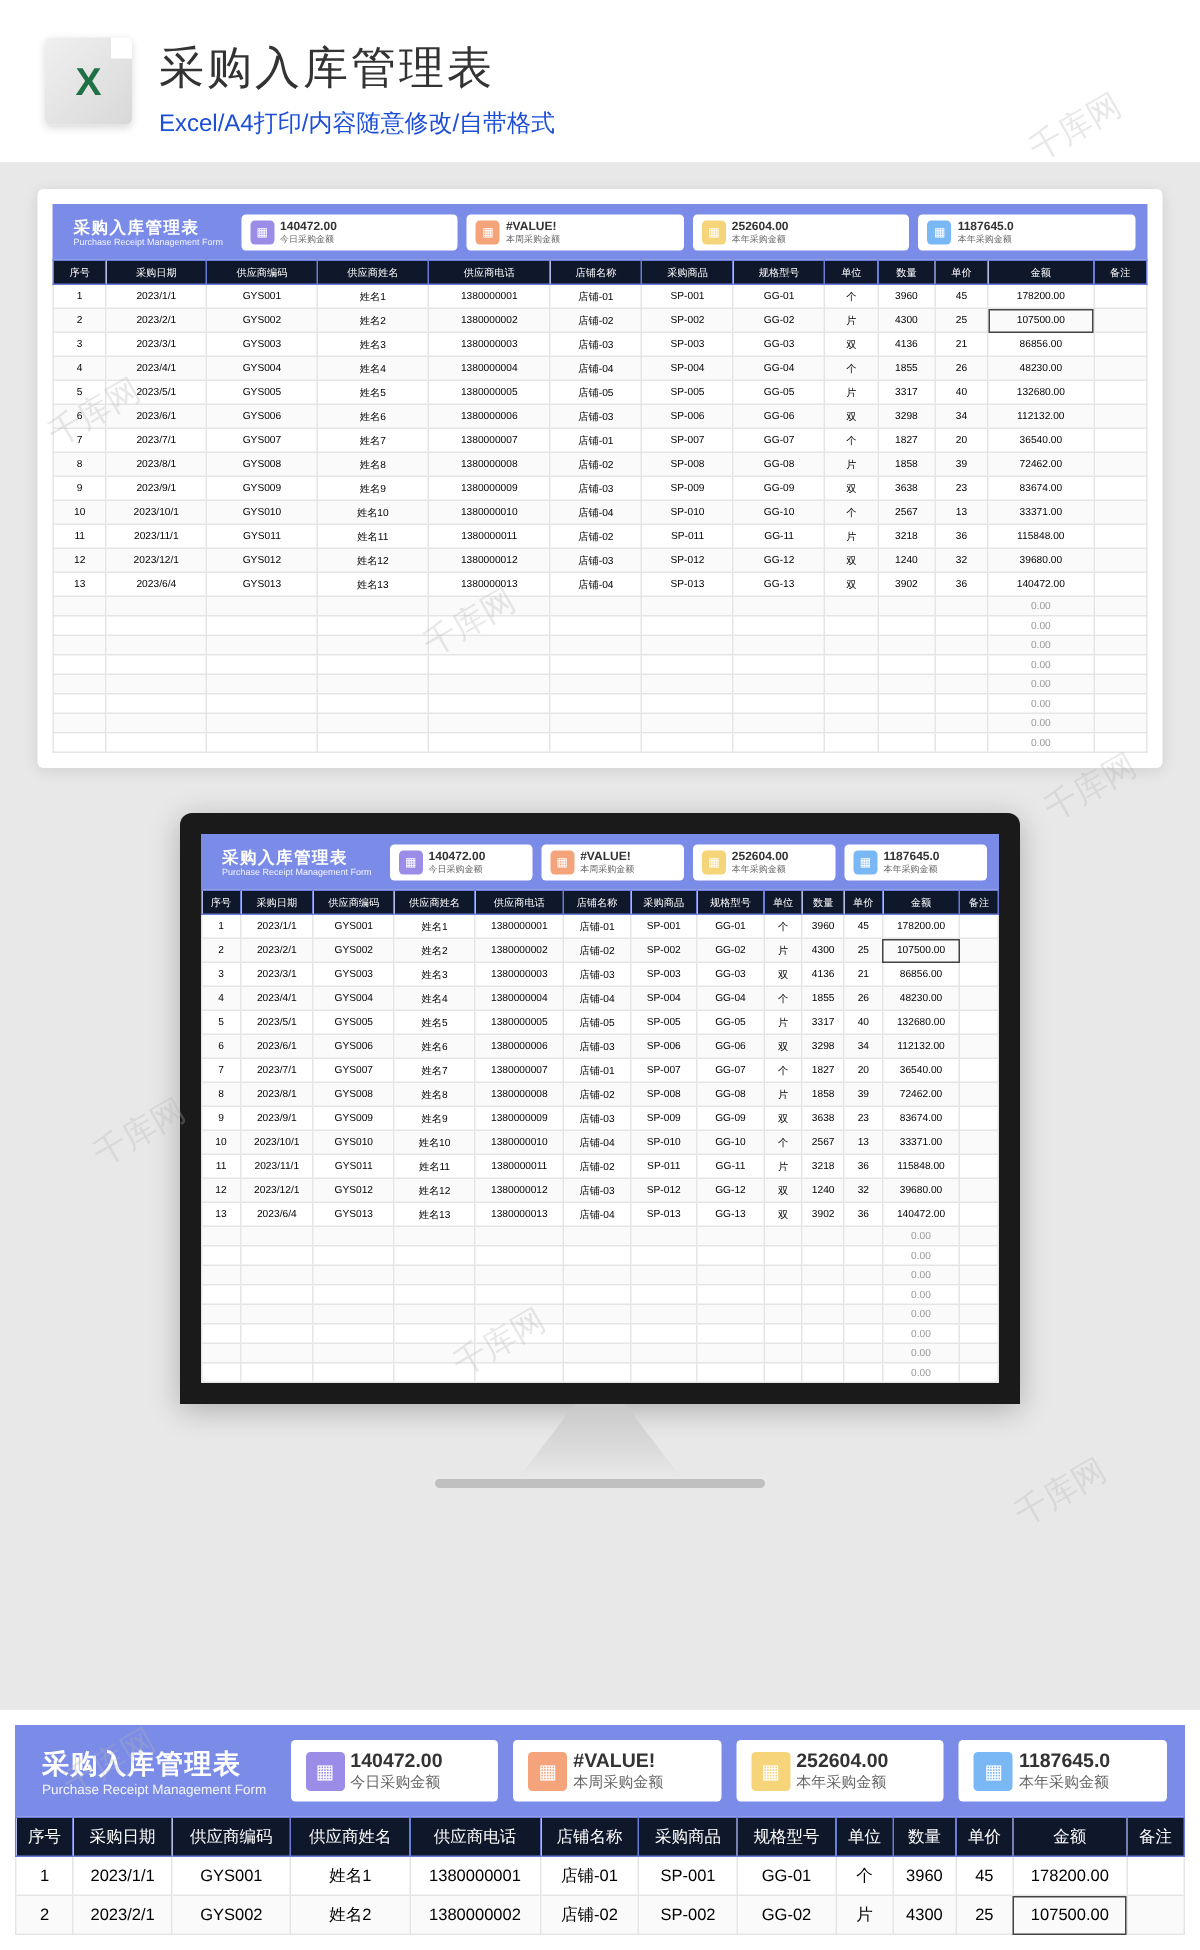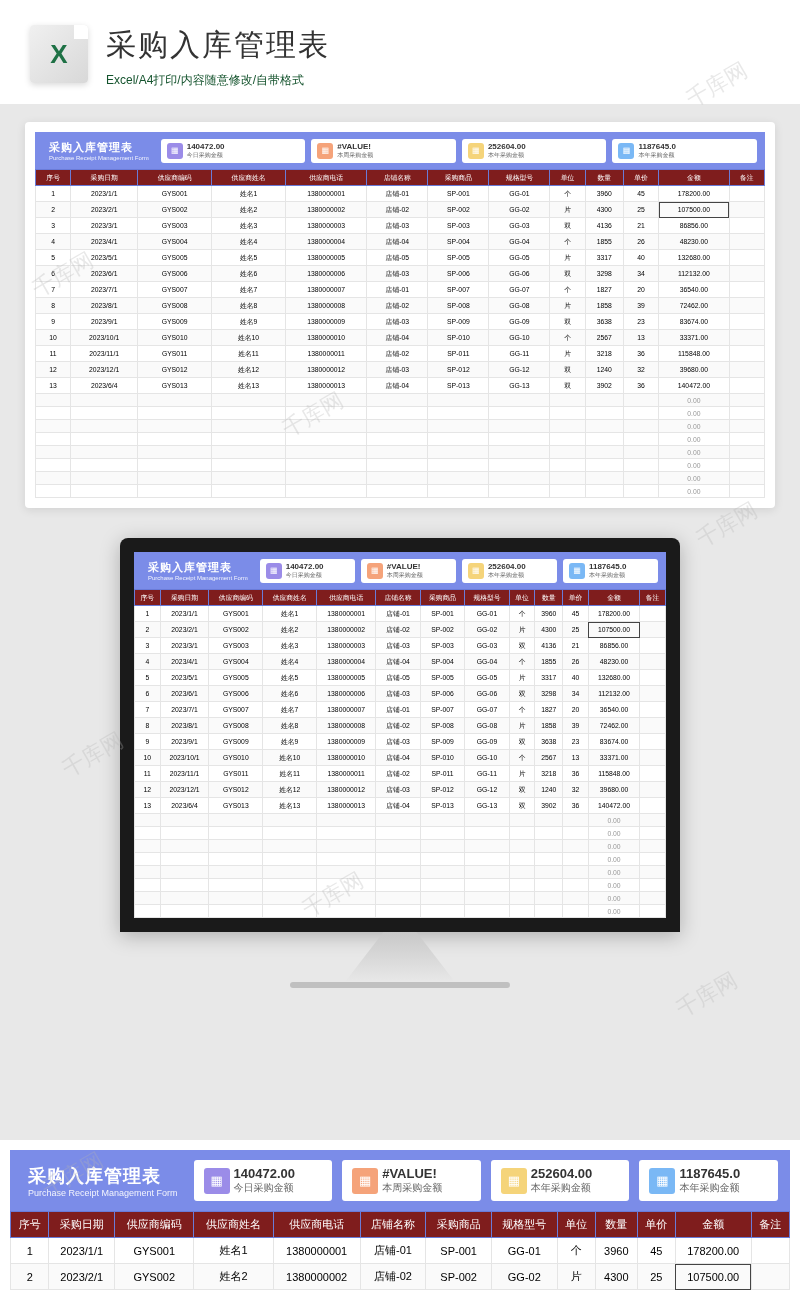--- a/index.html
+++ b/index.html
@@ -3,38 +3,38 @@
 <meta charset="utf-8">
 <style>
 *{margin:0;padding:0;box-sizing:border-box;font-family:"Microsoft YaHei",Arial,sans-serif}
 body{background:#e8e8e8;width:800px;height:1300px;overflow:hidden;position:relative}
 .watermark{position:absolute;color:rgba(180,180,180,.3);font-size:22px;transform:rotate(-30deg);pointer-events:none;z-index:100}
 .top-section{background:#fff;padding:25px 30px 15px;display:flex;align-items:flex-start;gap:18px}
 .excel-icon{width:58px;height:58px;background:linear-gradient(135deg,#f0f0f0,#d8d8d8);border-radius:4px;position:relative;display:flex;align-items:center;justify-content:center;box-shadow:0 2px 6px rgba(0,0,0,.15)}
 .excel-icon::before{content:"X";color:#1e7145;font-size:26px;font-weight:bold;font-family:Arial}
 .excel-icon::after{content:"";position:absolute;top:0;right:0;width:14px;height:14px;background:#fff;border-radius:0 4px 0 0}
 .title-area h1{font-size:30px;color:#333;font-weight:500;letter-spacing:2px;margin-bottom:6px}
-.title-area p{font-size:12px;color:#14532d}
+.title-area p{font-size:16px;color:#1d4ed8}
 .preview-card{margin:18px 25px;background:#fff;border-radius:4px;box-shadow:0 2px 10px rgba(0,0,0,.1);padding:10px;overflow:hidden}
 .sheet{width:100%}
 .sheet-header{background:#7b8ce8;display:flex;align-items:center;padding:6px 8px;gap:6px}
 .sheet-title{color:#fff;flex:0 0 auto;padding:2px 6px}
 .sheet-title h2{font-size:11px;font-weight:bold;letter-spacing:1px}
 .sheet-title p{font-size:6px;opacity:.9}
 .kpi{background:#fff;border-radius:3px;padding:3px 6px;display:flex;align-items:center;gap:4px;flex:1;min-width:0}
 .kpi-icon{width:16px;height:16px;border-radius:3px;display:flex;align-items:center;justify-content:center;font-size:8px;color:#fff;flex-shrink:0}
 .kpi-icon.purple{background:#9b8ce8}
 .kpi-icon.orange{background:#f5a37a}
 .kpi-icon.yellow{background:#f5d47a}
 .kpi-icon.blue{background:#7ab8f5}
 .kpi-text{flex:1;min-width:0}
 .kpi-value{font-size:8px;font-weight:bold;color:#333;white-space:nowrap}
 .kpi-label{font-size:6px;color:#666;white-space:nowrap}
 table{width:100%;border-collapse:collapse;font-size:6.8px}
-thead tr{background:#7f1d1d;color:#fff}
+thead tr{background:#0f172a;color:#fff}
 th,td{padding:2.5px 2px;text-align:center;border:1px solid #e5e5e5;white-space:nowrap;overflow:hidden}
 th{font-weight:normal;border-color:#6a7bd8}
 tbody tr:nth-child(even){background:#fafafa}
 .highlight-cell{outline:1.5px solid #444;outline-offset:-1px}
 .empty-row td{color:#999}
 .monitor-section{margin:30px auto;width:560px;position:relative}
 .monitor-frame{background:#1a1a1a;border-radius:8px 8px 0 0;padding:14px;box-shadow:0 4px 20px rgba(0,0,0,.25)}
 .monitor-screen{background:#fff;overflow:hidden}
 .monitor-stand{width:110px;height:50px;background:linear-gradient(180deg,#c8c8c8,#e8e8e8);margin:0 auto;clip-path:polygon(35% 0,65% 0,100% 100%,0 100%)}
 .monitor-base{width:220px;height:6px;background:#c0c0c0;margin:0 auto;border-radius:3px}

